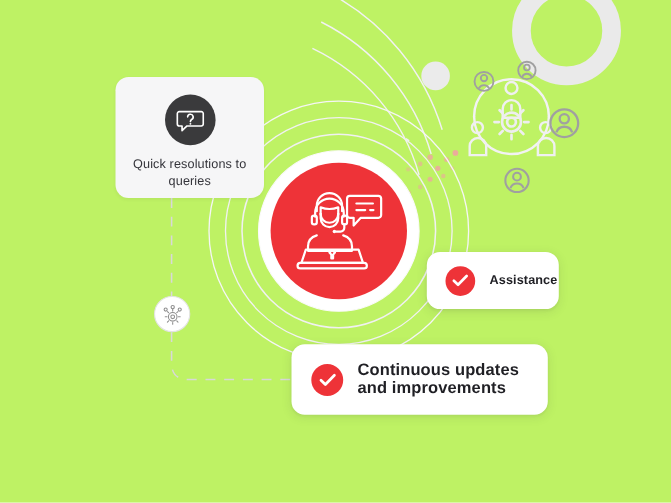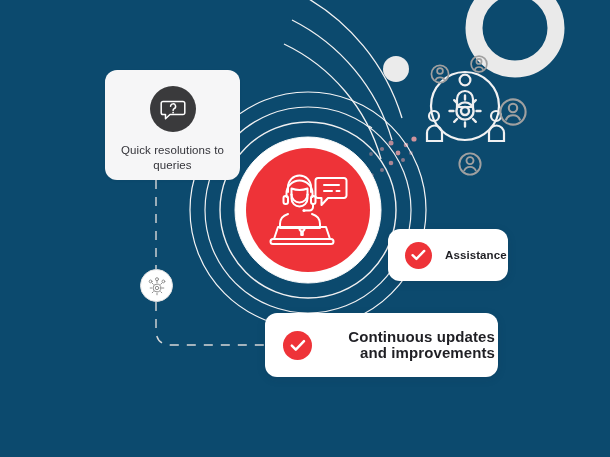--- a/index.html
+++ b/index.html
@@ -10,21 +10,21 @@
     height: 457px;
     background: #ffffff;
     font-family: "Liberation Sans", sans-serif;
     overflow: hidden;
   }
 
   #stage {
     position: relative;
     width: 610px;
     height: 457px;
-    background: #0c4a6e;
+    background: #bef264;
   }
 
   
   .deco-layer {
     position: absolute;
     inset: 0;
     width: 610px;
     height: 457px;
     z-index: 1;
   }
@@ -117,21 +117,20 @@
 
   .card-pill {
     position: absolute;
     background: #ffffff;
     border-radius: 12px;
     z-index: 8;
     display: flex;
     align-items: center;
     box-shadow: 0 2px 10px rgba(40,40,60,0.10),
                 0 1px 2px rgba(40,40,60,0.05);
-    text-align: right;
   }
   .card-assistance {
     left: 388px;
     top: 229px;
     width: 120px;
     height: 52px;
     padding-left: 17px;
   }
   .card-continuous {
     left: 265px;

